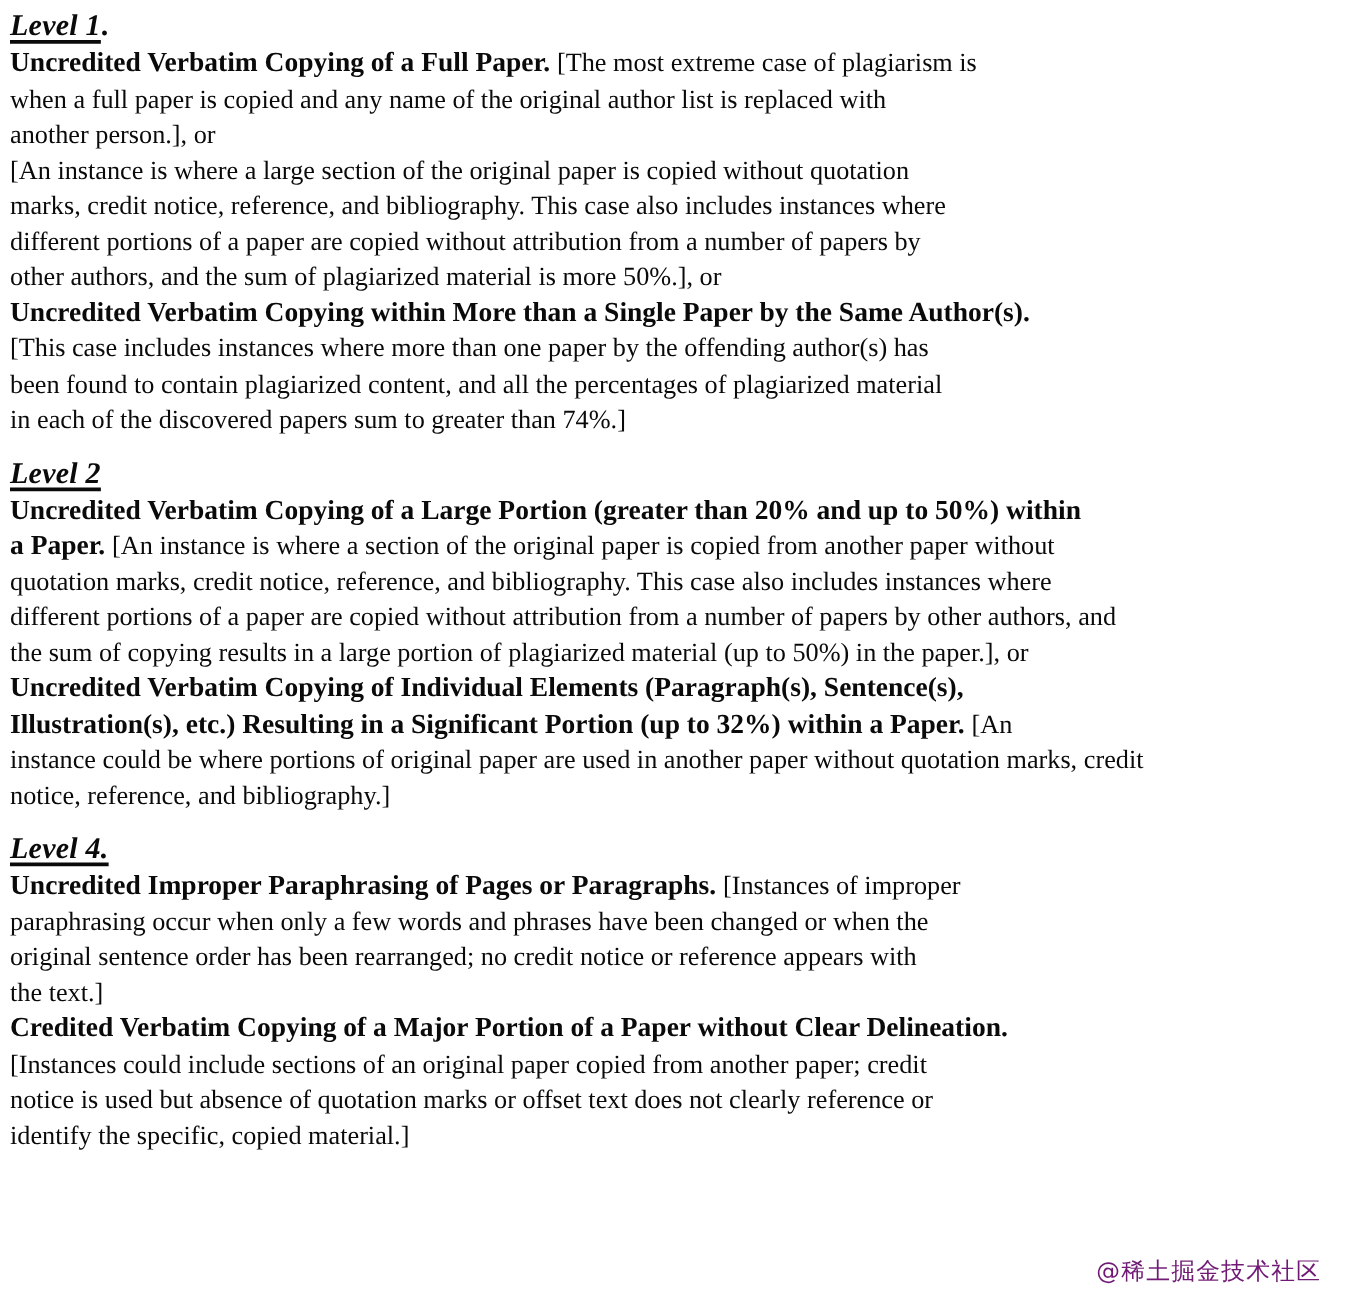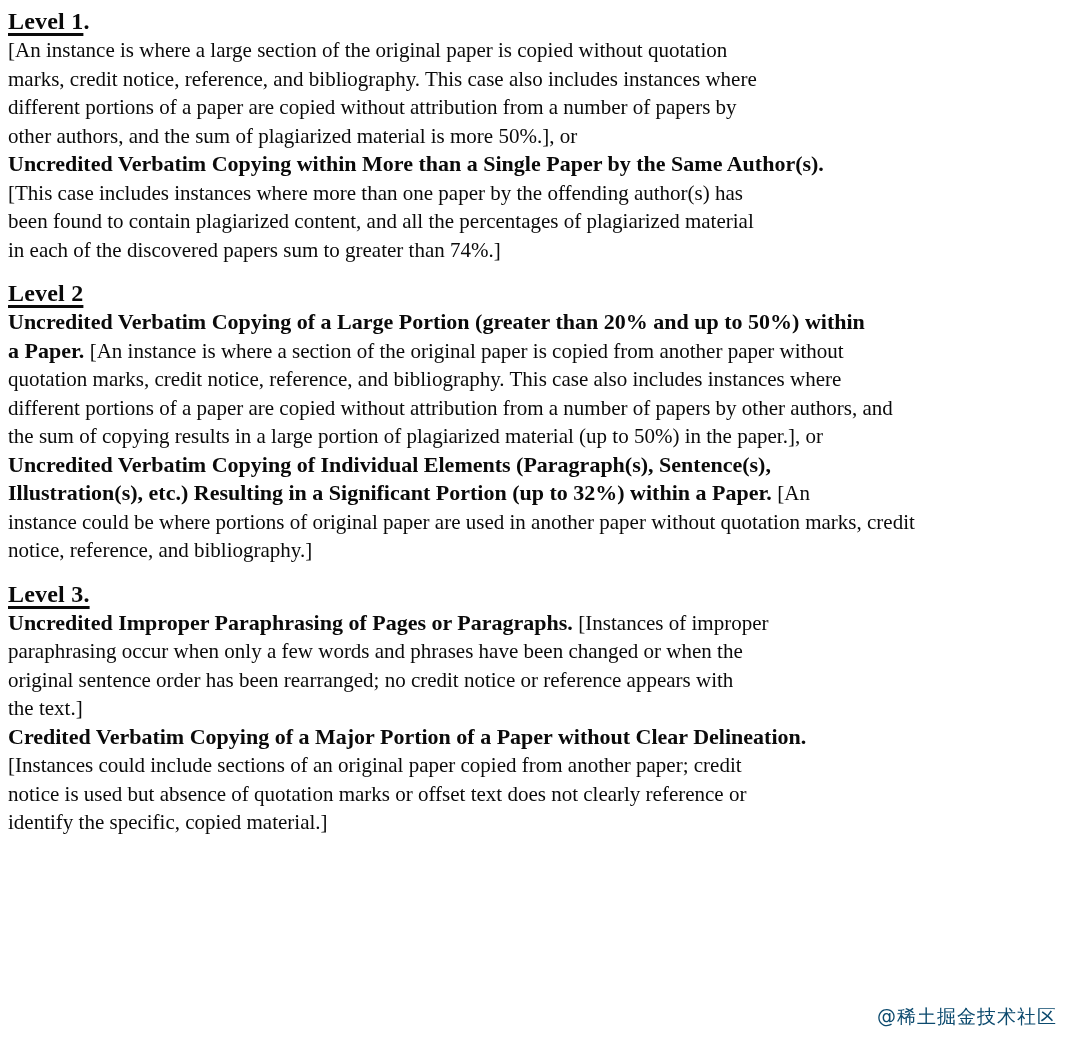--- a/index.html
+++ b/index.html
@@ -20,47 +20,51 @@
     line-height: 30px;
     font-weight: normal;
     letter-spacing: 0.2px;
   }
   .lvl:first-child { margin-top: 0; }
   .lvl .b { font-weight: bold; }
   .lvl .u {
     text-decoration: underline;
     text-decoration-thickness: 2.5px;
     text-underline-offset: 4px;
+    font-style: italic;
   }
   .para {
     margin: 0;
     font-size: 21px;
     line-height: 28.5px;
     white-space: pre;
   }
   .para .b {
     font-weight: bold;
     font-size: 22px;
   }
   .watermark {
     position: absolute;
     top: 1004px;
     right: 23px;
     font-family: "DejaVu Sans", sans-serif;
     font-size: 19px;
-    color: #0c4a6e;
+    color: #701a75;
     letter-spacing: 1px;
   }
 </style>
 </head>
 <body>
 
 <div class="page">
 
   <h2 class="lvl"><span class="b u">Level 1</span><span class="b">.</span></h2>
+  <p class="para"><span class="b">Uncredited Verbatim Copying of a Full Paper. </span><span>[The most extreme case of plagiarism is
+when a full paper is copied and any name of the original author list is replaced with
+another person.], or</span></p>
   <p class="para"><span>[An instance is where a large section of the original paper is copied without quotation
 marks, credit notice, reference, and bibliography. This case also includes instances where
 different portions of a paper are copied without attribution from a number of papers by
 other authors, and the sum of plagiarized material is more 50%.], or</span></p>
   <p class="para"><span class="b">Uncredited Verbatim Copying within More than a Single Paper by the Same Author(s).
 </span><span>[This case includes instances where more than one paper by the offending author(s) has
 been found to contain plagiarized content, and all the percentages of plagiarized material
 in each of the discovered papers sum to greater than 74%.]</span></p>
 
   <h2 class="lvl"><span class="b u">Level 2</span></h2>
@@ -68,21 +72,21 @@
 a Paper. </span><span>[An instance is where a section of the original paper is copied from another paper without
 quotation marks, credit notice, reference, and bibliography. This case also includes instances where
 different portions of a paper are copied without attribution from a number of papers by other authors, and
 the sum of copying results in a large portion of plagiarized material (up to 50%) in the paper.], or</span></p>
 
   <p class="para"><span class="b">Uncredited Verbatim Copying of Individual Elements (Paragraph(s), Sentence(s),
 Illustration(s), etc.) Resulting in a Significant Portion (up to 32%) within a Paper. </span><span>[An
 instance could be where portions of original paper are used in another paper without quotation marks, credit
 notice, reference, and bibliography.]</span></p>
 
-  <h2 class="lvl"><span class="b u">Level 3.</span></h2>
+  <h2 class="lvl"><span class="b u">Level 4.</span></h2>
   <p class="para"><span class="b">Uncredited Improper Paraphrasing of Pages or Paragraphs. </span><span>[Instances of improper
 paraphrasing occur when only a few words and phrases have been changed or when the
 original sentence order has been rearranged; no credit notice or reference appears with
 the text.]</span></p>
 
   <p class="para"><span class="b">Credited Verbatim Copying of a Major Portion of a Paper without Clear Delineation.
 </span><span>[Instances could include sections of an original paper copied from another paper; credit
 notice is used but absence of quotation marks or offset text does not clearly reference or
 identify the specific, copied material.]</span></p>
 

